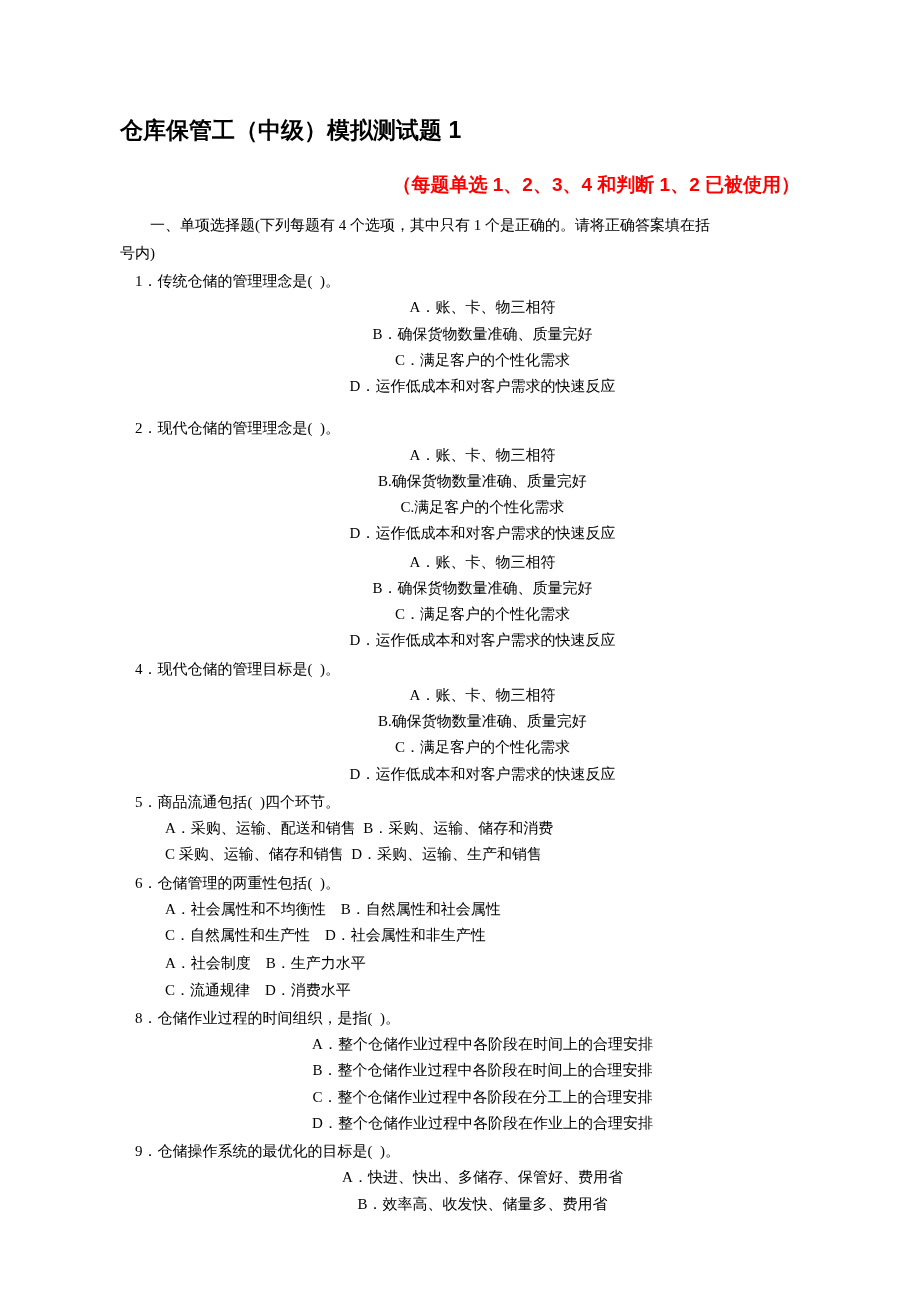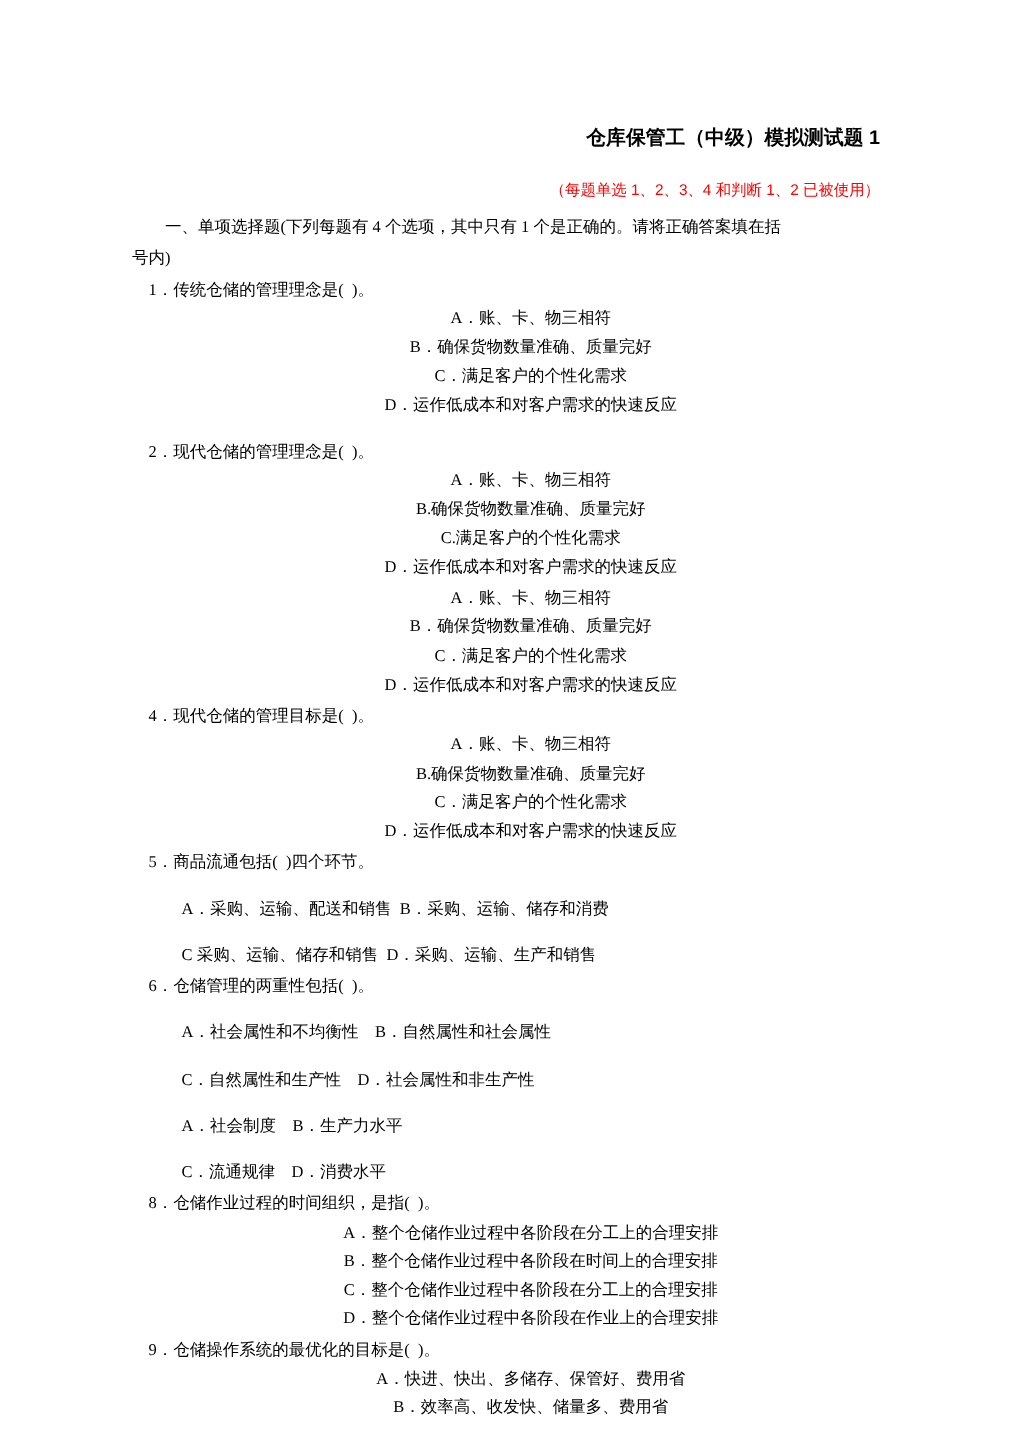--- a/index.html
+++ b/index.html
@@ -7,46 +7,46 @@
       background: #fff;
       font-family: "SimSun", "宋体", serif;
       width: 920px;
       min-height: 1302px;
       padding: 110px 120px 60px 120px;
       color: #000;
       font-size: 15px;
       line-height: 1.75;
     }
     .title {
-      text-align: right;
+      text-align: left;
       font-family: "SimHei", "黑体", sans-serif;
-      font-size: 18px;
+      font-size: 23px;
       font-weight: bold;
       margin-bottom: 18px;
     }
     .subtitle {
       text-align: right;
       font-family: "SimHei", "黑体", sans-serif;
-      font-size: 14px;
-      font-weight: normal;
+      font-size: 19px;
+      font-weight: bold;
       color: #ff0000;
       margin-bottom: 10px;
       padding-right: 0;
     }
     .instructions {
       text-indent: 2em;
       margin-bottom: 2px;
     }
     .instructions-cont {
       margin-bottom: 2px;
     }
     .question-block { margin-bottom: 2px; }
     .question-stem { padding-left: 1em; }
     .option-line { padding-left: 3em; text-align: center; }
-    .option-inline { padding-left: 3em; margin-top: 16px; }
+    .option-inline { padding-left: 3em; }
     .spacer { height: 14px; }
   </style>
 </head>
 <body>
 
 <div class="title">仓库保管工（中级）模拟测试题 1</div>
 <div class="subtitle">（每题单选 1、2、3、4 和判断 1、2 已被使用）</div>
 
 <div class="instructions">一、单项选择题(下列每题有 4 个选项，其中只有 1 个是正确的。请将正确答案填在括</div>
 <div class="instructions-cont">号内)</div>
@@ -96,21 +96,21 @@
   <div class="option-inline">C．自然属性和生产性&nbsp;&nbsp;&nbsp;&nbsp;D．社会属性和非生产性</div>
 </div>
 
 <div class="question-block">
   <div class="option-inline">A．社会制度&nbsp;&nbsp;&nbsp;&nbsp;B．生产力水平</div>
   <div class="option-inline">C．流通规律&nbsp;&nbsp;&nbsp;&nbsp;D．消费水平</div>
 </div>
 
 <div class="question-block">
   <div class="question-stem">8．仓储作业过程的时间组织，是指(&nbsp;&nbsp;)。</div>
-  <div class="option-line">A．整个仓储作业过程中各阶段在分工上的合理安排</div>
+  <div class="option-line">A．整个仓储作业过程中各阶段在时间上的合理安排</div>
   <div class="option-line">B．整个仓储作业过程中各阶段在时间上的合理安排</div>
   <div class="option-line">C．整个仓储作业过程中各阶段在分工上的合理安排</div>
   <div class="option-line">D．整个仓储作业过程中各阶段在作业上的合理安排</div>
 </div>
 
 <div class="question-block">
   <div class="question-stem">9．仓储操作系统的最优化的目标是(&nbsp;&nbsp;)。</div>
   <div class="option-line">A．快进、快出、多储存、保管好、费用省</div>
   <div class="option-line">B．效率高、收发快、储量多、费用省</div>
 </div>

